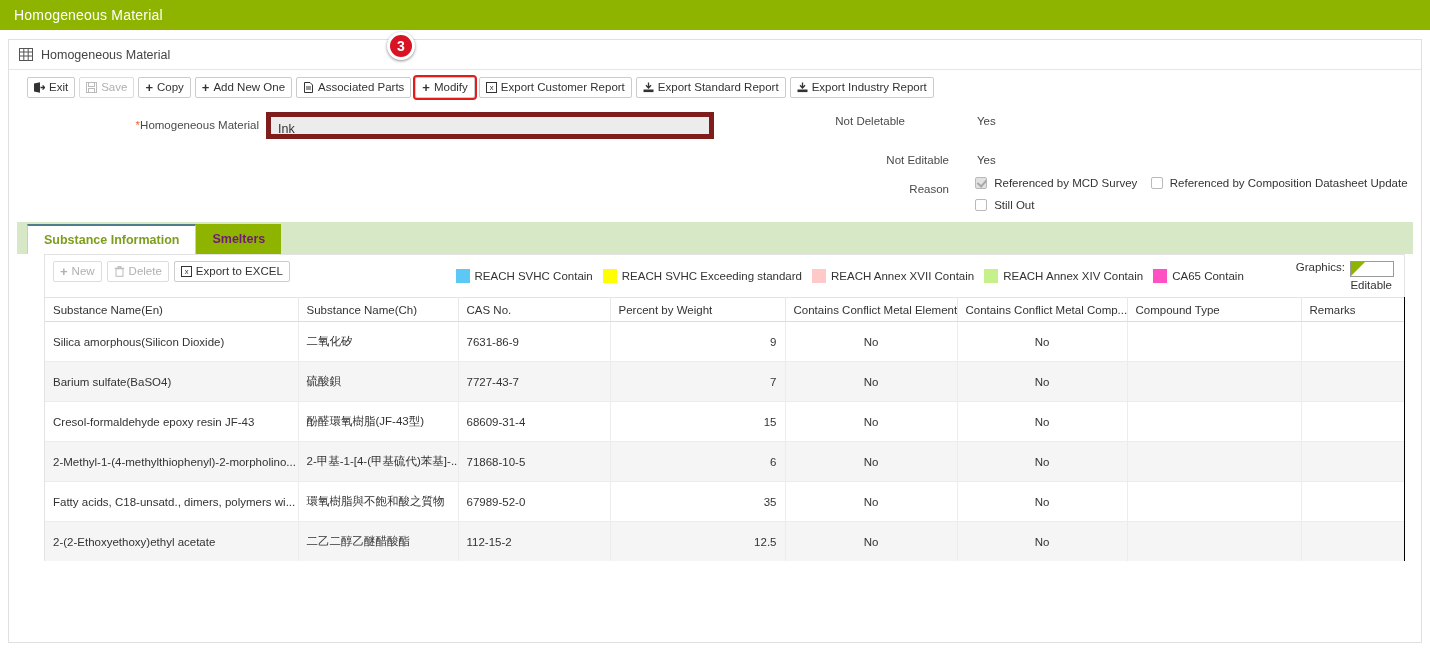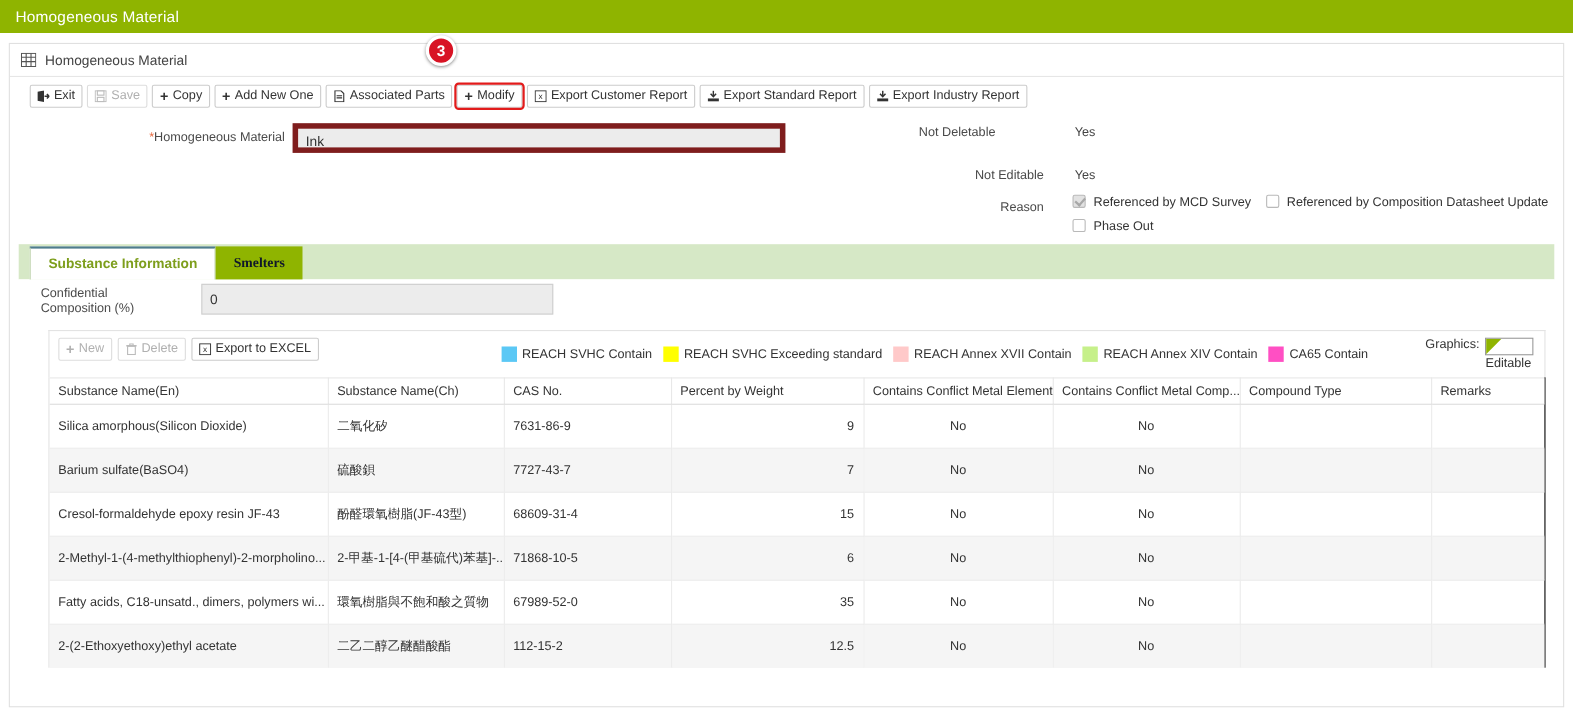--- a/index.html
+++ b/index.html
@@ -151,22 +151,21 @@
   }
   .tab.active {
     background: #ffffff;
     color: #7d9e1c;
     border-top: 2px solid #4f7d8c;
     border-left: 1px solid #c3d6b3;
     border-right: 1px solid #c3d6b3;
   }
   .tab.inactive {
     background: #8fb400;
-    color: #0f172a;
-    font-family: Liberation Serif, serif;
+    color: #701a75;
   }
 
   
   .tabbody { margin: 0 8px; background:#fff; }
 
   .conf-row { position: relative; height: 46px; }
   .conf-label {
     position:absolute; left: 20px; top: 6px;
     width: 90px; font-size: 11.5px; color:#4a4a4a; line-height: 14px;
   }
@@ -365,42 +364,35 @@
 
     <div class="cbx-row" style="left:966px; top:73px;">
       <span class="cbx checked"></span>
       <span class="lbl">Referenced by MCD Survey</span>
       <span class="cbx"></span>
       <span class="lbl">Referenced by Composition Datasheet Update</span>
     </div>
 
     <div class="cbx-row" style="left:966px; top:95px;">
       <span class="cbx"></span>
-      <span class="lbl">Phase Out</span>
+      <span class="lbl">Still Out</span>
     </div>
   </div>
 
   <div class="tabstrip">
     <div class="tab active">
       <span>Substance Information</span>
     </div>
     <div class="tab inactive">
       <span>Smelters</span>
     </div>
   </div>
 
   <div class="tabbody">
 
-    <div class="conf-row">
-      <div class="conf-label">
-        <div>Confidential</div>
-        <div>Composition (%)</div>
-      </div>
-      <div class="conf-input">0</div>
-    </div>
 
     <div class="gridbox">
       <div class="gridtoolbar">
 
         <div class="btn disabled">
           <span class="plus">+</span>
           <span>New</span>
         </div>
 
         <div class="btn disabled">

